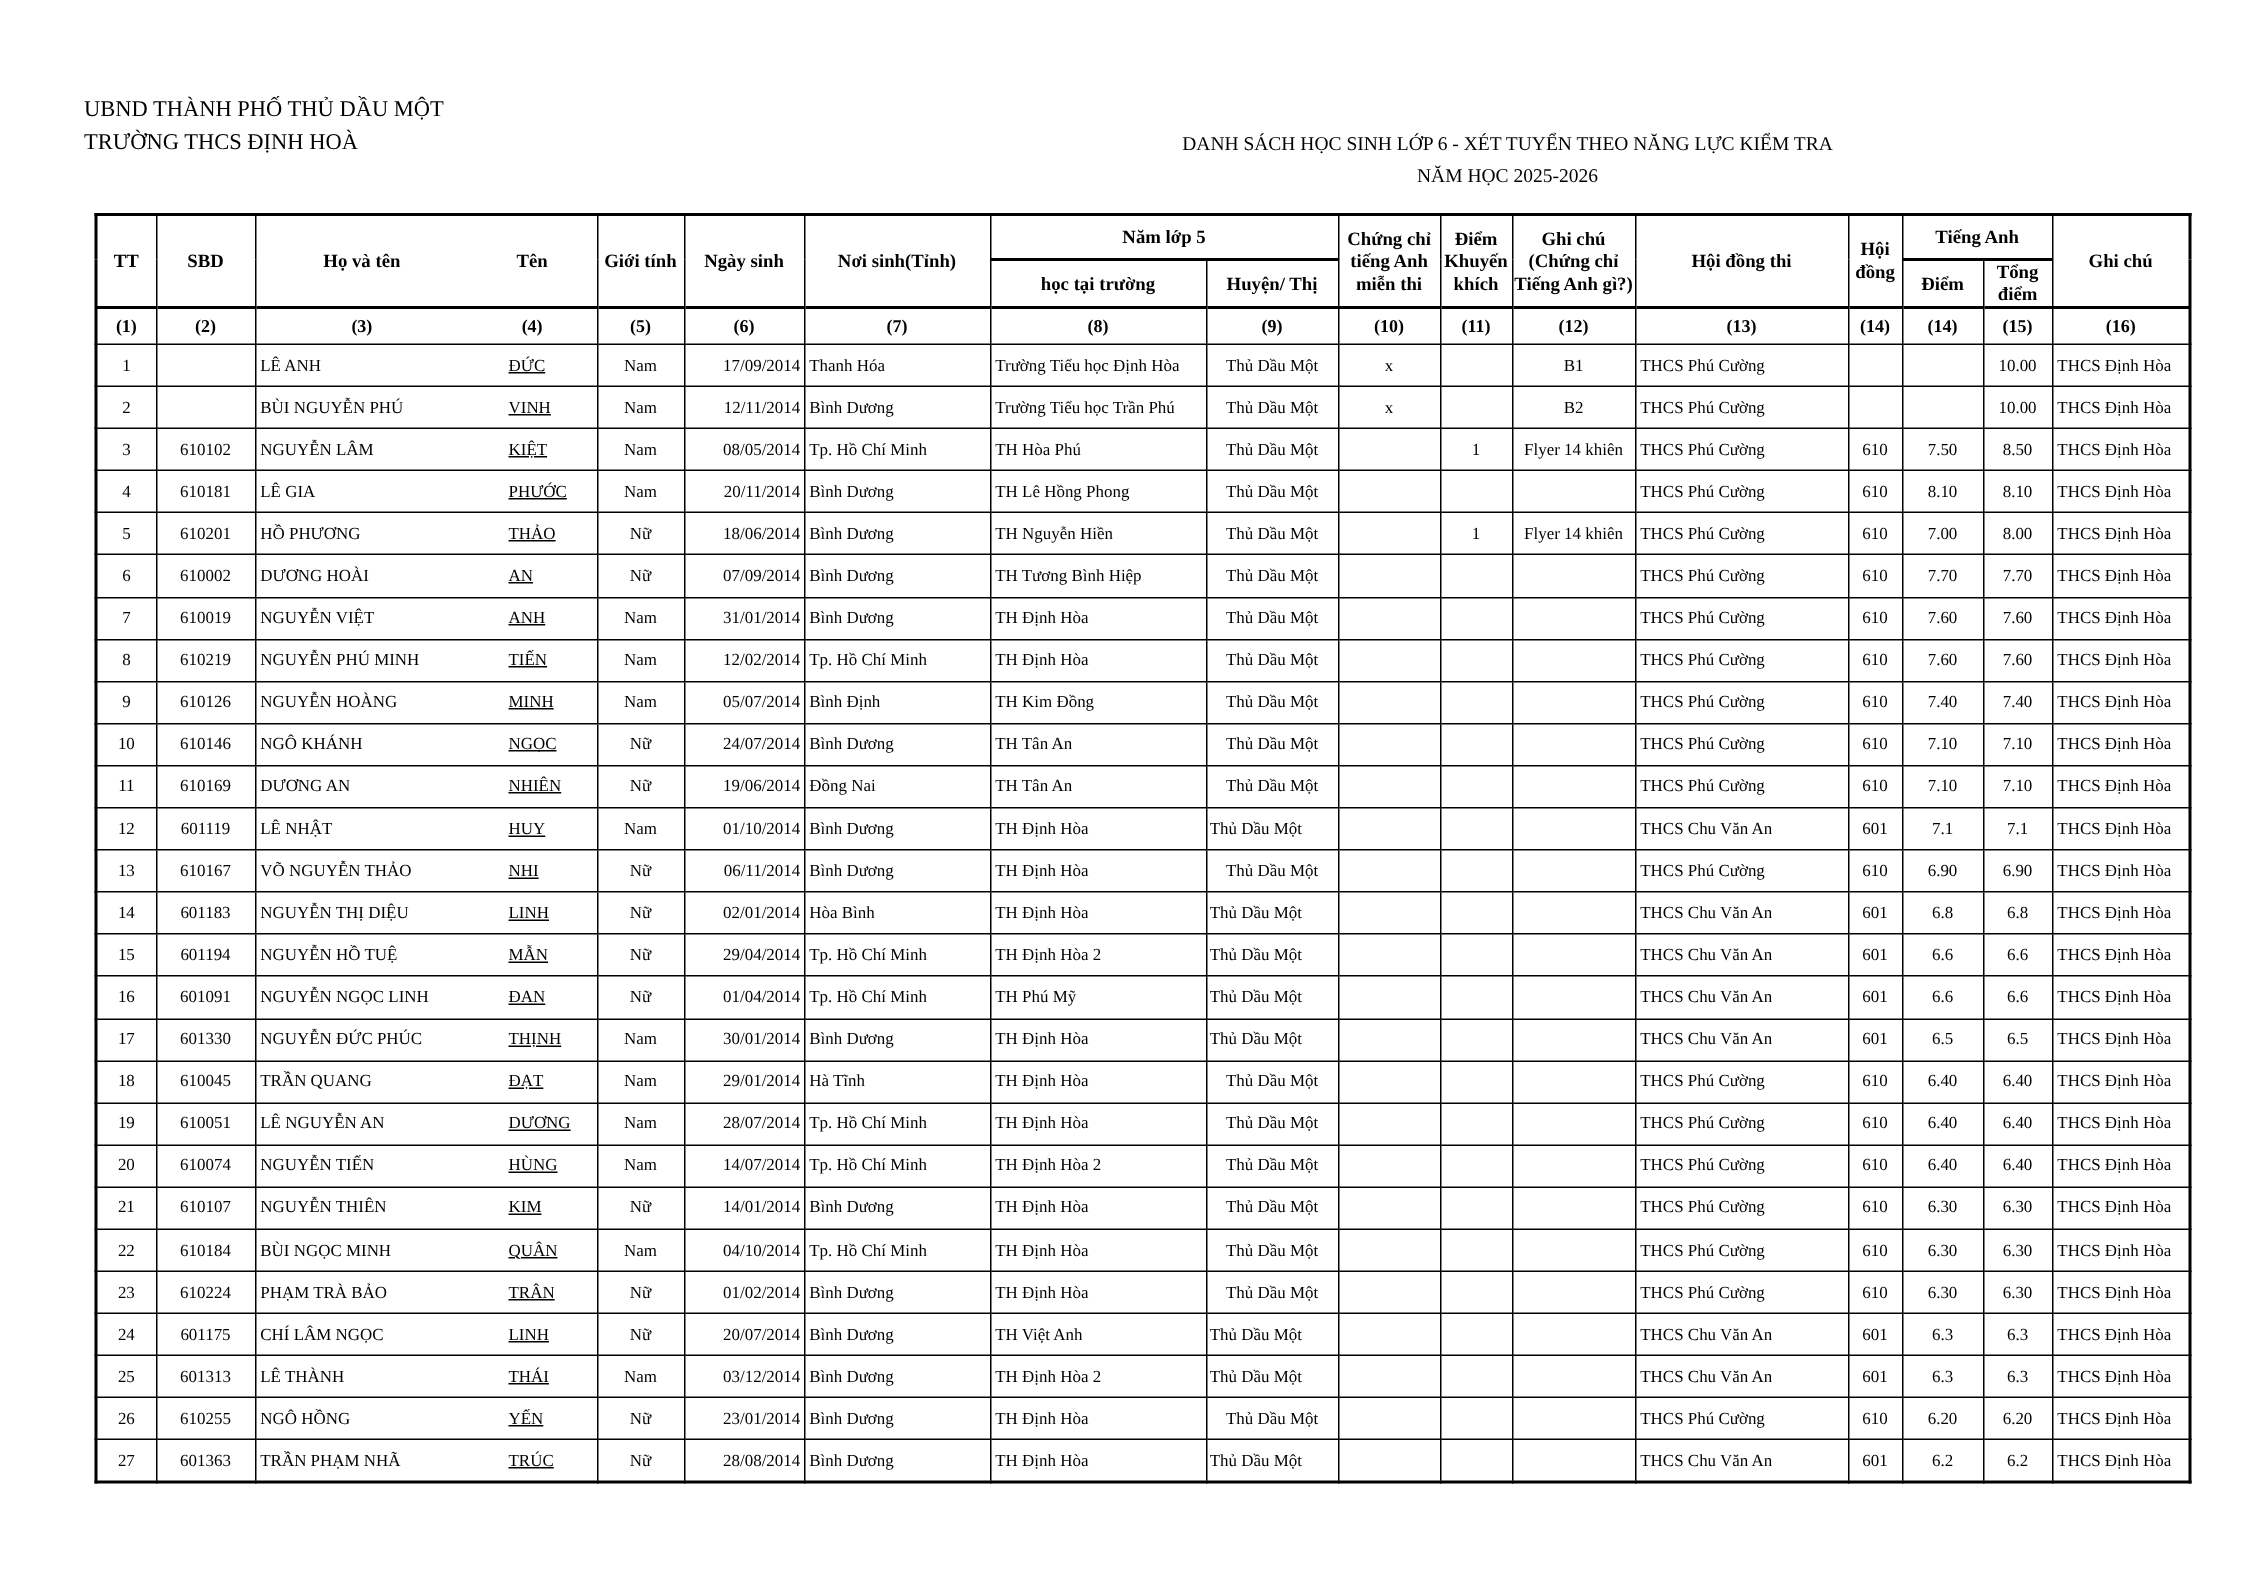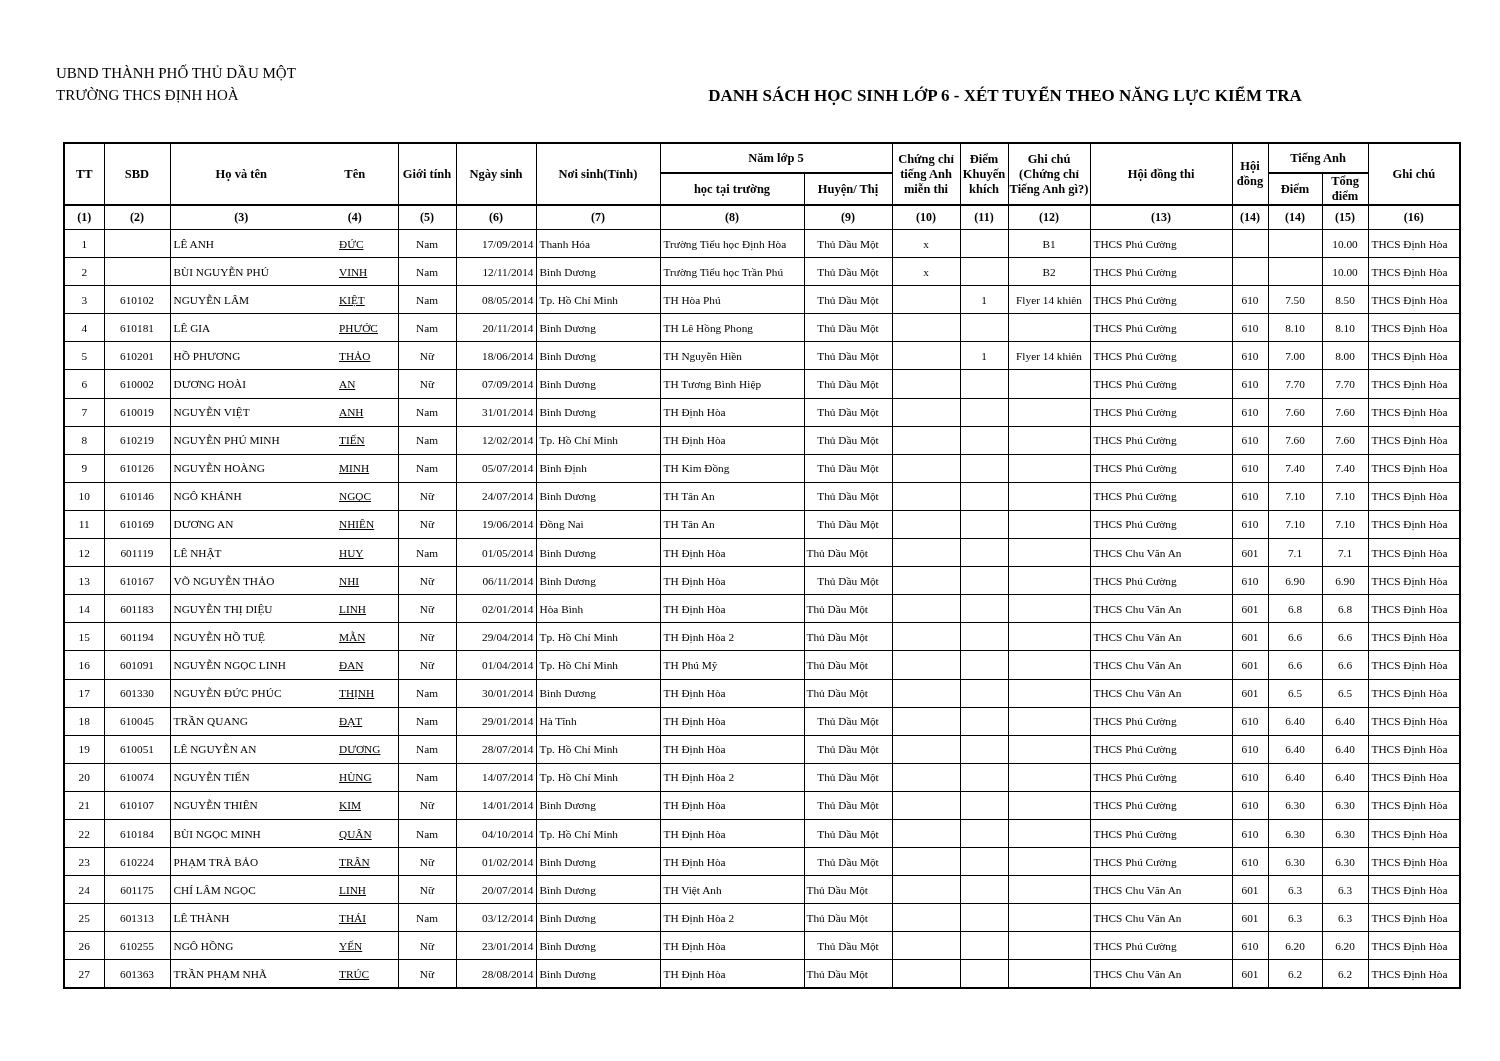--- a/index.html
+++ b/index.html
@@ -22,22 +22,22 @@
     line-height: 22px;
     white-space: nowrap;
   }
   .org-line2 { font-weight: normal; }
   .title-block {
     position: absolute;
     left: 555px;
     top: 85px;
     width: 900px;
     text-align: center;
-    font-weight: bold;
-    font-size: 17px;
+    font-weight: normal;
+    font-size: 13px;
     line-height: 21px;
   }
   table.main {
     position: absolute;
     left: 63px;
     top: 142px;
     border-collapse: collapse;
     table-layout: fixed;
     width: 1392px;
     border: 2px solid #000;
@@ -86,20 +86,21 @@
 </head>
 <body>
 
 <div class="org-block">
   <div>UBND THÀNH PHỐ THỦ DẦU MỘT</div>
   <div class="org-line2">TRƯỜNG THCS ĐỊNH HOÀ</div>
 </div>
 
 <div class="title-block">
   <div>DANH SÁCH HỌC SINH LỚP 6 - XÉT TUYỂN THEO NĂNG LỰC KIỂM TRA</div>
+  <div>NĂM HỌC 2025-2026</div>
 </div>
 
 <table class="main">
   <colgroup>
     <col style="width:40px">
       <col style="width:66px">
       <col style="width:142px">
       <col style="width:86px">
     <col style="width:58px">
       <col style="width:80px">
@@ -368,21 +369,21 @@
     <td>7.10</td>
     <td>7.10</td>
     <td class="l">THCS Định Hòa</td>
   </tr>
       <tr>
     <td>12</td>
     <td>601119</td>
     <td class="l no-r">LÊ NHẬT</td>
     <td class="ten-cell no-l">HUY</td>
     <td>Nam</td>
-    <td class="date">01/05/2014</td>
+    <td class="date">01/10/2014</td>
     <td class="l">Bình Dương</td>
     <td class="l">TH Định Hòa</td>
     <td class="huyen align-left">Thủ Dầu Một</td>
     <td></td>
     <td></td>
     <td class="gcc"></td>
     <td class="l">THCS Chu Văn An</td>
     <td>601</td>
     <td>7.1</td>
     <td>7.1</td>

